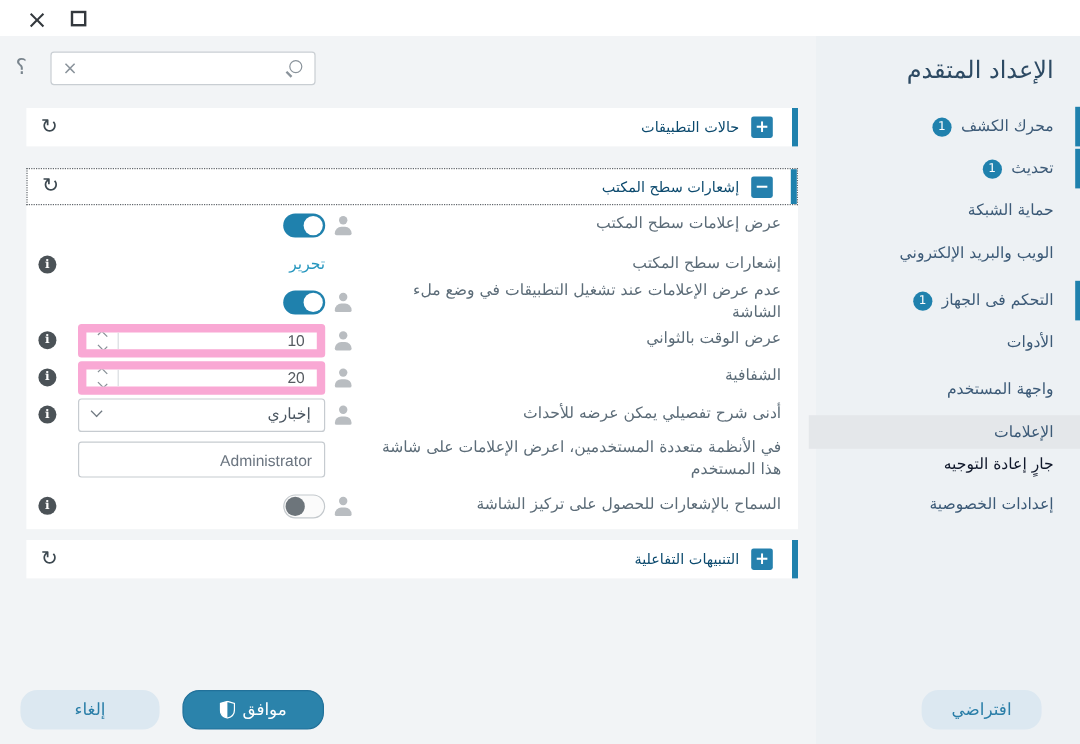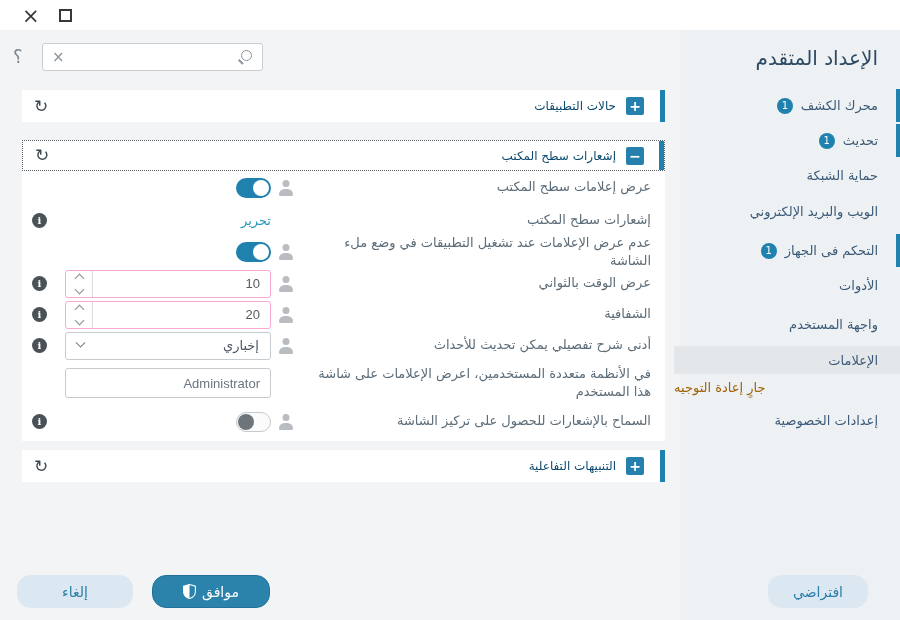--- a/index.html
+++ b/index.html
@@ -17,21 +17,21 @@
 
   
   .main-bg { position:absolute; left:0; top:30px; width:680px; bottom:0; background:#f2f4f6; }
 
   
   .sidebar { position:absolute; top:30px; right:0; width:232px; bottom:0; direction:rtl; }
   .sidebar-title { position:absolute; top:16px; right:22px; font-size:20px; color:#2d4a63; }
   .side-item { position:absolute; right:0; left:6px; height:27px; display:flex; align-items:center; padding-right:22px; font-size:13px; color:#3c5a77; cursor:pointer; gap:8px; }
   .side-item.accented::after { content:""; position:absolute; right:0; top:-3px; bottom:-3px; width:4px; background:#1f81ad; }
   .side-item.selected { background:#e4e7ea; }
-  .side-item.link-item { color:#a16207;justify-content:flex-end; }
+  .side-item.link-item { color:#0f172a; }
   .badge { background:#1f81ad; color:#fff; min-width:16px; height:16px; border-radius:8px; font-size:10px; display:inline-flex; align-items:center; justify-content:center; padding:0 4px; }
 
   
   .help-icon { position:absolute; top:46px; left:13px; font-size:18px; color:#7a858e; cursor:pointer; }
   .searchbox { position:absolute; top:43px; left:42px; width:221px; height:28px; background:#fff; border:1px solid #c9ced3; border-radius:3px; display:flex; align-items:center; }
   .search-clear { margin-left:9px; color:#8a939b; font-size:15px; cursor:pointer; line-height:1; }
   .search-input { flex:1; border:none; outline:none; font-size:13px; padding:0 6px; background:transparent; min-width:0; }
   .mag { width:15px; height:15px; position:relative; margin-right:9px; cursor:pointer; flex-shrink:0; }
   .mag::before { content:""; position:absolute; width:9px; height:9px; border:1.5px solid #8a939b; border-radius:50%; top:0; right:1px; }
   .mag::after { content:""; position:absolute; width:6px; height:1.5px; background:#8a939b; transform:rotate(45deg); bottom:2px; left:0; }
@@ -63,21 +63,21 @@
   .person-slot { width:17px; flex-shrink:0; }
 
   .info { width:15px; height:15px; border-radius:50%; background:#4b5257; color:#fff; font-size:10px; font-weight:bold; display:inline-flex; align-items:center; justify-content:center; font-family:"DejaVu Serif", serif; cursor:pointer; flex-shrink:0; }
 
   .toggle { width:35px; height:20px; border-radius:10px; position:relative; cursor:pointer; flex-shrink:0; }
   .toggle.on { background:#1f81ad; }
   .toggle.on::after { content:""; position:absolute; width:16px; height:16px; border-radius:50%; background:#fff; top:2px; right:2px; }
   .toggle.off { background:#fbfbfb; border:1px solid #c4c9cd; }
   .toggle.off::after { content:""; position:absolute; width:16px; height:16px; border-radius:50%; background:#6d757b; top:1px; left:1px; }
 
-  .spinbox { width:206px; height:28px; border:1px solid #f9a8d4; border-radius:3px; background:#fff; display:flex; direction:ltr; align-items:stretch; overflow:hidden; }
+  .spinbox { width:206px; height:28px; border:7px solid #f9a8d4; border-radius:3px; background:#fff; display:flex; direction:ltr; align-items:stretch; overflow:hidden; }
   .spin-btns { width:27px; border-right:1px solid #d9dde0; display:flex; flex-direction:column; align-items:center; justify-content:center; gap:4px; cursor:pointer; }
   .chev { width:7px; height:7px; border-left:1.5px solid #858e95; border-top:1.5px solid #858e95; }
   .chev.up { transform:rotate(45deg); }
   .chev.down { transform:rotate(225deg); }
   .spin-value { flex:1; border:none; outline:none; text-align:right; padding:0 10px; font-size:13px; color:#555b60; background:transparent; min-width:0; }
 
   .dropdown { width:206px; height:28px; border:1px solid #c6cbd0; border-radius:3px; background:#fff; display:flex; direction:ltr; align-items:center; justify-content:space-between; padding:0 11px; cursor:pointer; }
   .dd-chev { width:7px; height:7px; border-left:1.5px solid #6f7880; border-top:1.5px solid #6f7880; transform:rotate(225deg) translate(2px,2px); }
   .dd-value { font-size:13px; color:#4a5560; }
 
@@ -213,21 +213,21 @@
           <span class="chev up"></span>
           <span class="chev down"></span>
         </span>
         <input class="spin-value" value="20" style="">
       </span>
       <span class="info">i</span>
     </div>
   </div>
 
   <div class="row r6">
-    <div class="row-label">أدنى شرح تفصيلي يمكن تحديث للأحداث</div>
+    <div class="row-label">أدنى شرح تفصيلي يمكن عرضه للأحداث</div>
     <div class="controls">
       <span class="person"></span>
       <span class="dropdown">
         <span class="dd-chev"></span>
         <span class="dd-value">إخباري</span>
       </span>
       <span class="info">i</span>
     </div>
   </div>
 

